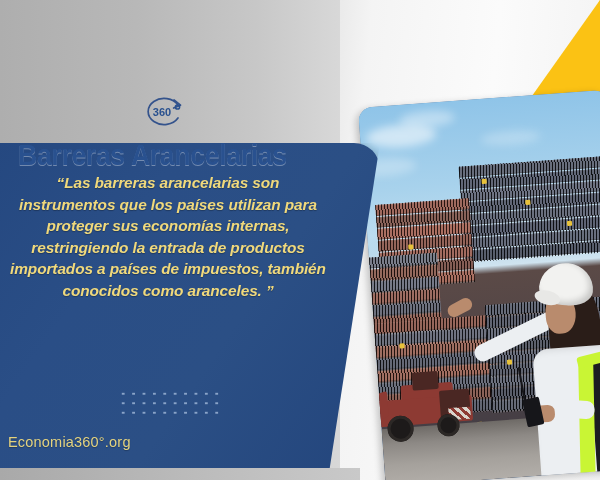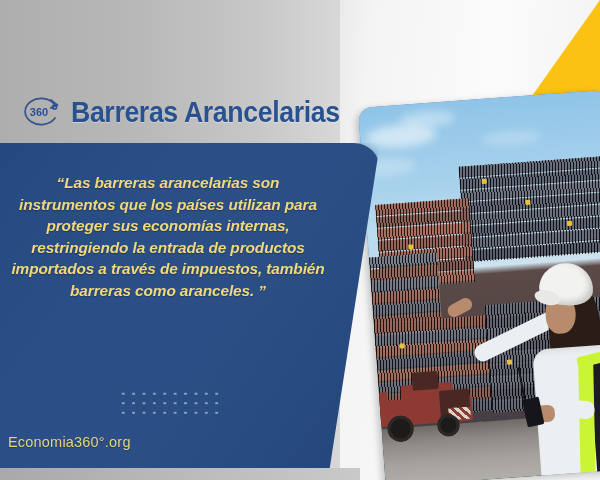--- a/index.html
+++ b/index.html
@@ -106,21 +106,21 @@
     left:-40px; top:143px; width:420px; height:326px;
     background:linear-gradient(125deg,#24477f 0%,#2a4e86 35%,#2b4f85 62%,#23457c 100%);
     border-radius:0 26px 26px 0;
     clip-path:polygon(0 0, 100% 0, 88% 100%, 0 100%);
     box-shadow:2px 2px 8px rgba(0,0,0,.20);
   }
 
   
   .header{
     position:absolute; left:18px; top:92px;
-    display:flex; align-items:center; gap:7px;
+    display:flex; align-items:center; gap:7px;flex-direction:column;
   }
   .logo-360{ position:relative; width:46px; height:40px; flex:none; }
   .logo-360 svg{ display:block; }
   .title{
     font-family:"Liberation Sans", sans-serif;
     font-weight:700;
     font-size:29px;
     letter-spacing:-0.4px;
     color:#29518f;
     white-space:nowrap;
@@ -371,20 +371,20 @@
       <svg width="46" height="40" viewBox="0 0 46 40" aria-hidden="true">
         <path d="M37 13 A16 13 0 1 0 37 26" fill="none" stroke="#34538c" stroke-width="1.7" stroke-linecap="round"></path>
         <path d="M33 8 L39.5 13.2 L32.6 16" fill="none" stroke="#34538c" stroke-width="1.7" stroke-linejoin="round" stroke-linecap="round"></path>
         <text x="21" y="24" text-anchor="middle" font-family="Liberation Sans, sans-serif" font-size="11" font-weight="700" fill="#29518f">360</text>
         <circle cx="36.5" cy="15" r="2.1" fill="none" stroke="#29518f" stroke-width="1.5"></circle>
       </svg>
     </div>
     <div class="title">Barreras Arancelarias</div>
   </div>
 
-  <div class="quote">“Las barreras arancelarias son instrumentos que los países utilizan para proteger sus economías internas, restringiendo la entrada de productos importados a través de impuestos, también barreras como aranceles. ”</div>
+  <div class="quote">“Las barreras arancelarias son instrumentos que los países utilizan para proteger sus economías internas, restringiendo la entrada de productos importados a países de impuestos, también conocidos como aranceles. ”</div>
 
   <div class="dotgrid"></div>
 
   <div class="site">Economia360°.org</div>
 
   <div class="bottom-strip"></div>
 </div>
 
 </body></html>

